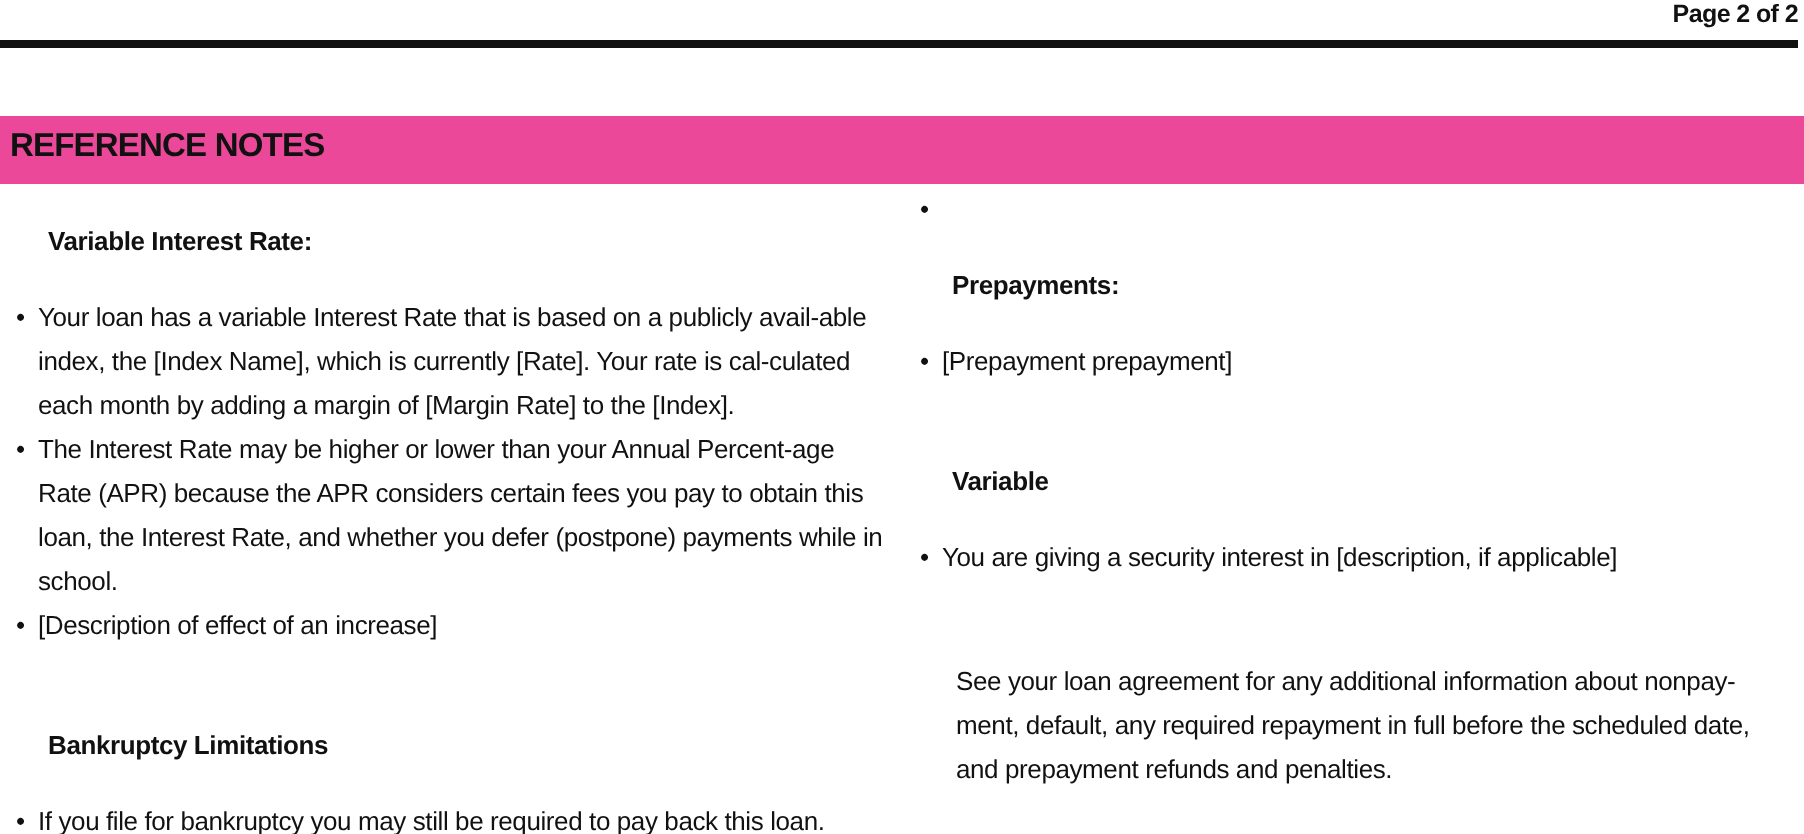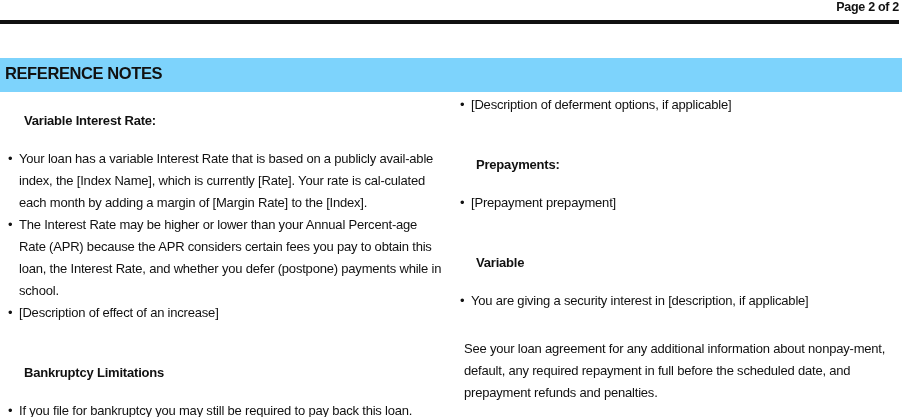--- a/index.html
+++ b/index.html
@@ -31,21 +31,21 @@
       width: 899px;
       height: 4px;
       background: #111111;
     }
     .section-bar {
       position: absolute;
       left: 0;
       top: 58px;
       width: 902px;
       height: 34px;
-      background: #7dd3fc;
+      background: #ec4899;
     }
     .section-title {
       position: absolute;
       left: 5px;
       top: 6px;
       font-size: 16.5px;
       font-weight: bold;
       letter-spacing: -0.4px;
       color: #111;
     }
@@ -72,21 +72,21 @@
       position: relative;
       padding-left: 11px;
     }
     ul.bullets li .dot {
       position: absolute;
       left: 0;
       top: 0;
     }
     .gap { height: 22px; }
     .gap-big { height: 44px; }
-    p.plain { margin: 4px; }
+    p.plain { margin: 18px; }
   </style>
 </head>
 <body>
 
 <div class="page-label">Page 2 of 2</div>
 <div class="top-rule"></div>
 
 <div class="section-bar">
   <div class="section-title">REFERENCE NOTES</div>
 </div>
@@ -116,21 +116,20 @@
     </li>
   </ul>
   <div class="gap-big"></div>
   <div class="heading">Repayment Options:</div>
 </div>
 
 <div class="col col-right">
   <ul class="bullets">
     <li>
       <span class="dot">•</span>
-      <span>[Description of deferment options, if applicable]</span>
     </li>
   </ul>
   <div class="gap"></div>
   <div class="heading">Prepayments:</div>
   <ul class="bullets">
     <li>
       <span class="dot">•</span>
       <span>[Prepayment prepayment]</span>
     </li>
   </ul>

